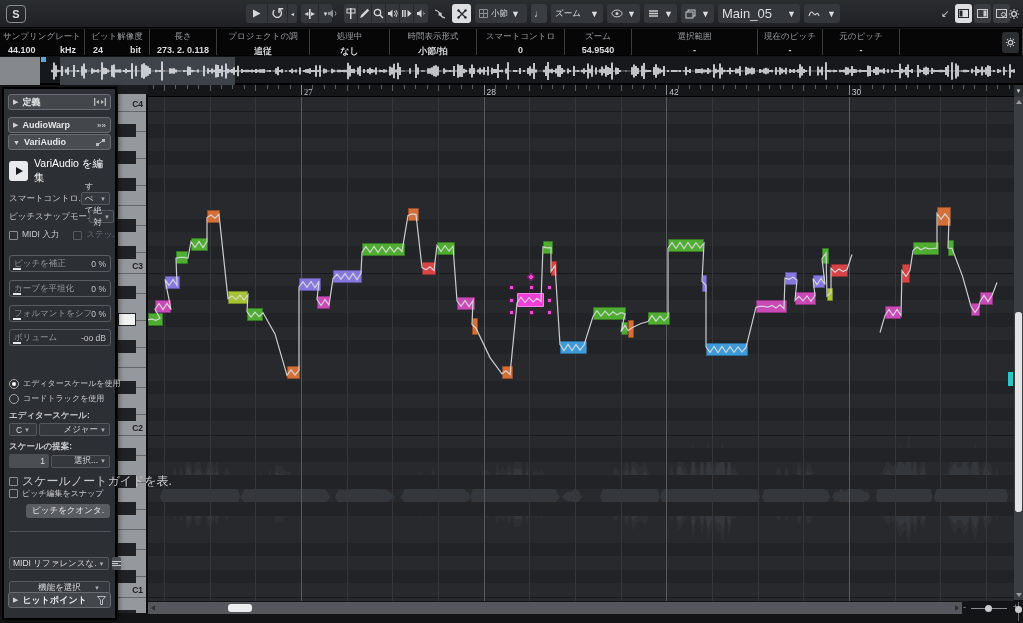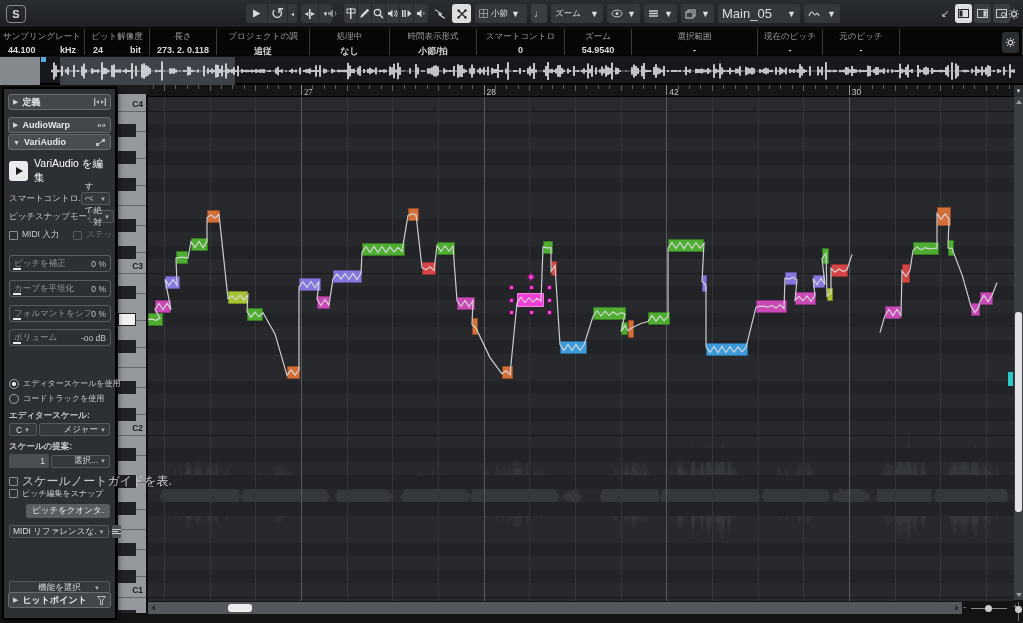--- a/index.html
+++ b/index.html
@@ -726,21 +726,21 @@
     <div class="prow" style="top:399px">
       <span class="cb"></span>
       <span class="plabel" style="font-size:8px">ピッチ編集をスナップ</span>
     </div>
     <div class="prow" style="top:415px;justify-content:flex-end">
       <span class="pbtn" style="margin-left:auto">ピッチをクオンタ.</span>
     </div>
 
     <div class="divline" style="top:442px"></div>
 
-    <div class="prow" style="top:436px;gap:3px">
+    <div class="prow" style="top:468px;gap:3px">
       <div class="pdrop" style="margin-left:0;flex:1">
         <span style="white-space:nowrap;overflow:hidden">MIDI リファレンスな.</span>
         <span class="dd" style="margin-left:auto">▼</span>
       </div>
       <div style="width:17px;height:13px;background:#4b4f53;border-radius:2px;display:flex;align-items:center;justify-content:center">
         <svg class="ic" width="9" height="7" viewBox="0 0 9 7">
             <path d="M0 1.5h9M0 3.5h6M0 5.5h9" stroke="#c9cbcd"></path>
           </svg>
       </div>
     </div>

